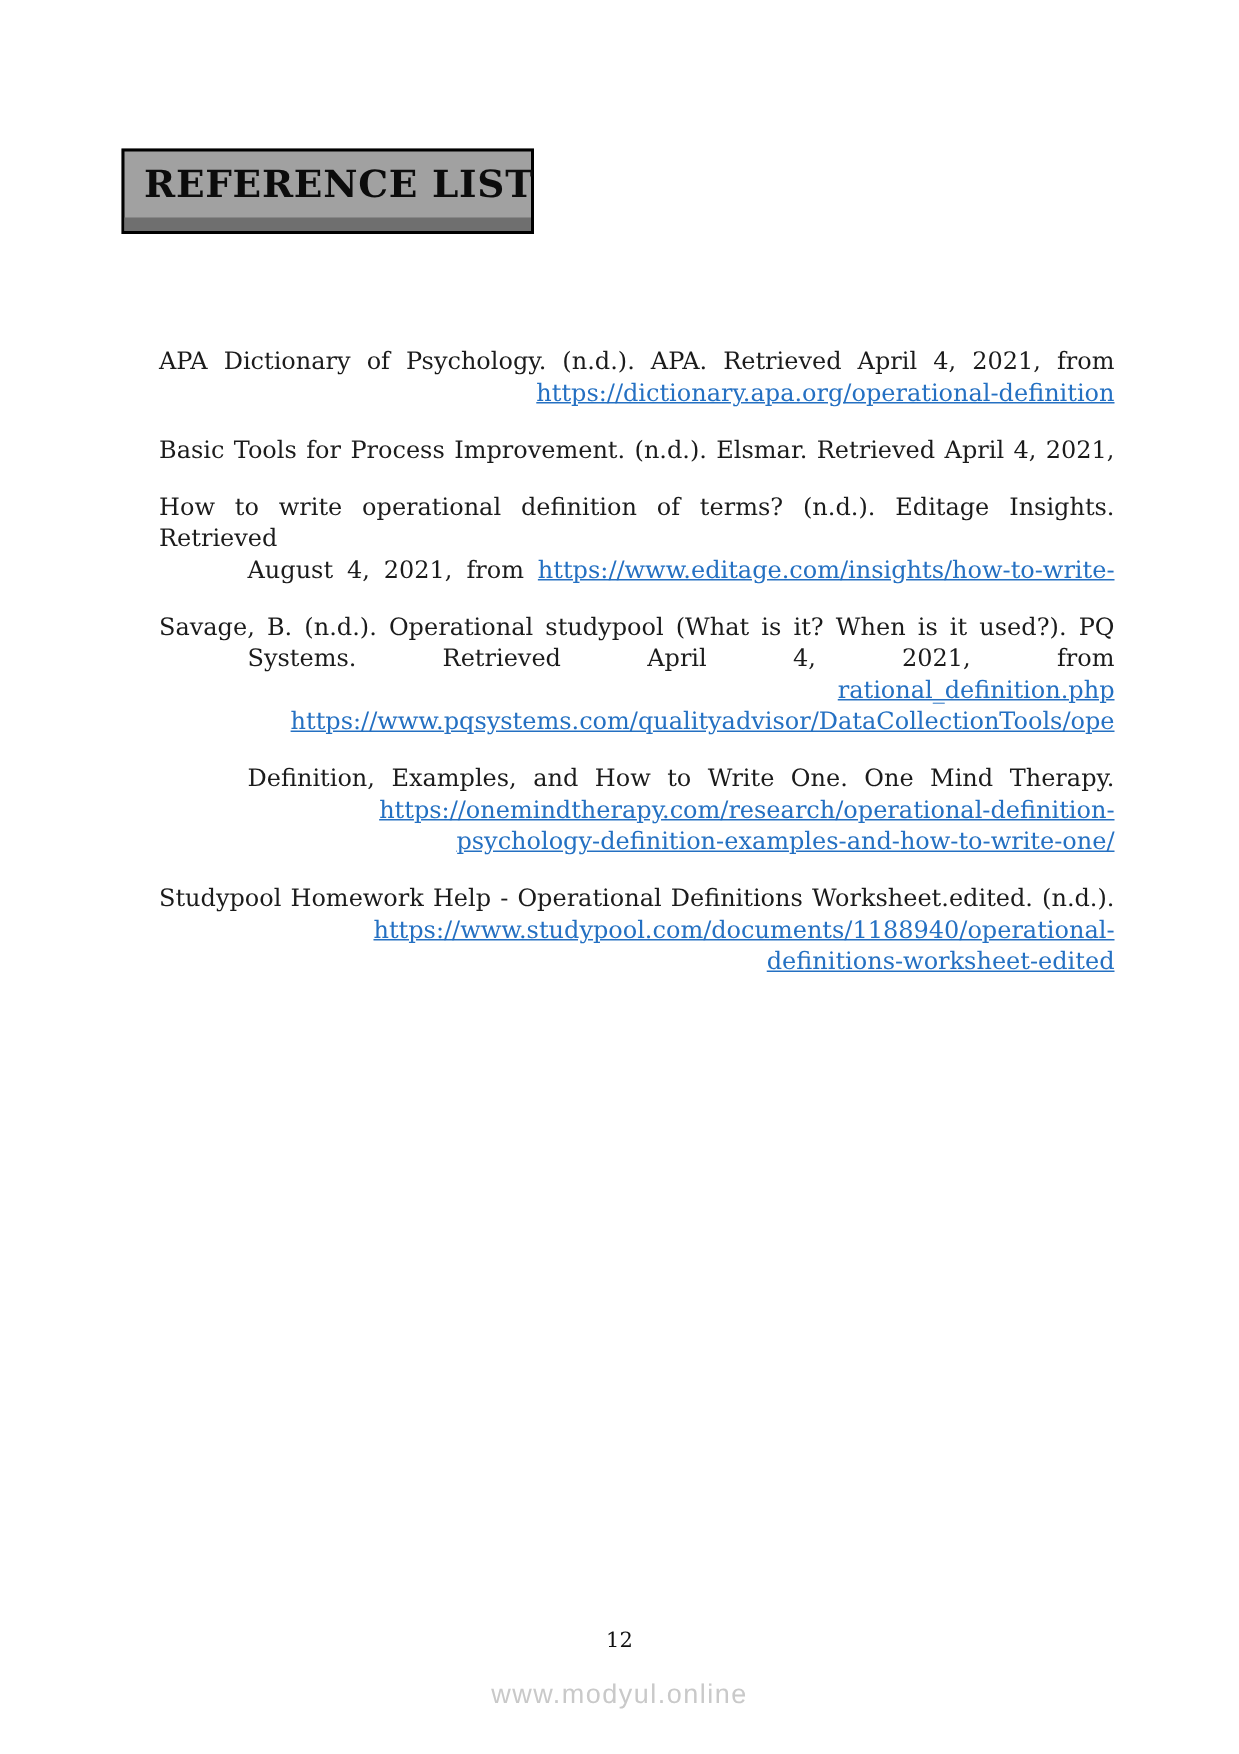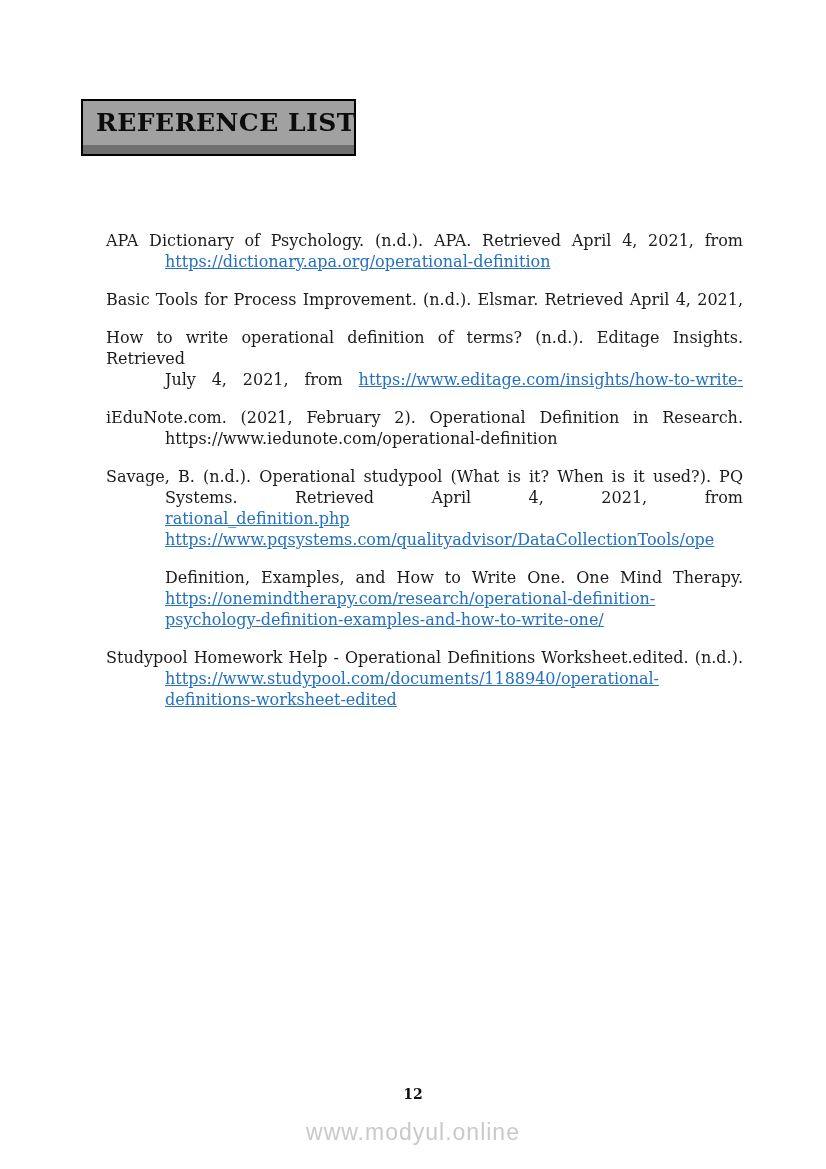--- a/index.html
+++ b/index.html
@@ -56,48 +56,47 @@
   .references {
     position: absolute;
     left: 90px;
     top: 230px;
     width: 637px;
     font-size: 16px;
     line-height: 21px;
     margin-left: 16px;
   }
   .reference { margin-bottom: 17px; }
-  .line { text-align: left; }
+  .line { text-align: right; }
   .line.just { text-align: justify; text-align-last: justify; }
   .line.cont { margin-left: 59px; }
   .ref-link {
     color: var(--link);
     text-decoration: underline;
     text-decoration-color: var(--link);
   }
 
   
   .page-number {
     position: absolute;
     left: 0;
     top: 1086px;
     width: 100%;
     text-align: center;
     font-size: 14px;
     color: #111111;
-    font-weight: bold;
   }
   .watermark {
     position: absolute;
     left: 0;
     top: 1119px;
     width: 100%;
     text-align: center;
     font-family: "Liberation Sans", sans-serif;
-    font-size: 23px;
+    font-size: 18px;
     letter-spacing: 1px;
     color: var(--watermark-color);
   }
 </style>
 </head>
 <body>
 
 <div class="page">
 
   <div class="header-box">
@@ -108,25 +107,21 @@
   <div class="references" id="references">
       <div class="reference">
         <div class="line just"><span>APA Dictionary of Psychology. (n.d.). APA. Retrieved April 4, 2021, from</span></div>
         <div class="line cont"><a href="#" class="ref-link">https://dictionary.apa.org/operational-definition</a></div>
       </div>
       <div class="reference">
         <div class="line just"><span>Basic Tools for Process Improvement. (n.d.). Elsmar. Retrieved April 4, 2021,</span></div>
       </div>
       <div class="reference">
         <div class="line just"><span>How to write operational definition of terms? (n.d.). Editage Insights. Retrieved</span></div>
-        <div class="line cont just"><span>July 4, 2021, from </span><a href="#" class="ref-link">https://www.editage.com/insights/how-to-write-</a></div>
-      </div>
-      <div class="reference">
-        <div class="line just"><span>iEduNote.com. (2021, February 2). Operational Definition in Research.</span></div>
-        <div class="line cont"><span>https://www.iedunote.com/operational-definition</span></div>
+        <div class="line cont just"><span>August 4, 2021, from </span><a href="#" class="ref-link">https://www.editage.com/insights/how-to-write-</a></div>
       </div>
       <div class="reference">
         <div class="line just"><span>Savage, B. (n.d.). Operational studypool (What is it? When is it used?). PQ</span></div>
         <div class="line cont just"><span>Systems. Retrieved April 4, 2021, from</span></div>
         <div class="line cont"><a href="#" class="ref-link">rational_definition.php</a></div>
         <div class="line cont"><a href="#" class="ref-link">https://www.pqsystems.com/qualityadvisor/DataCollectionTools/ope</a></div>
       </div>
       <div class="reference">
         <div class="line cont just"><span>Definition, Examples, and How to Write One. One Mind Therapy.</span></div>
         <div class="line cont"><a href="#" class="ref-link">https://onemindtherapy.com/research/operational-definition-</a></div>

